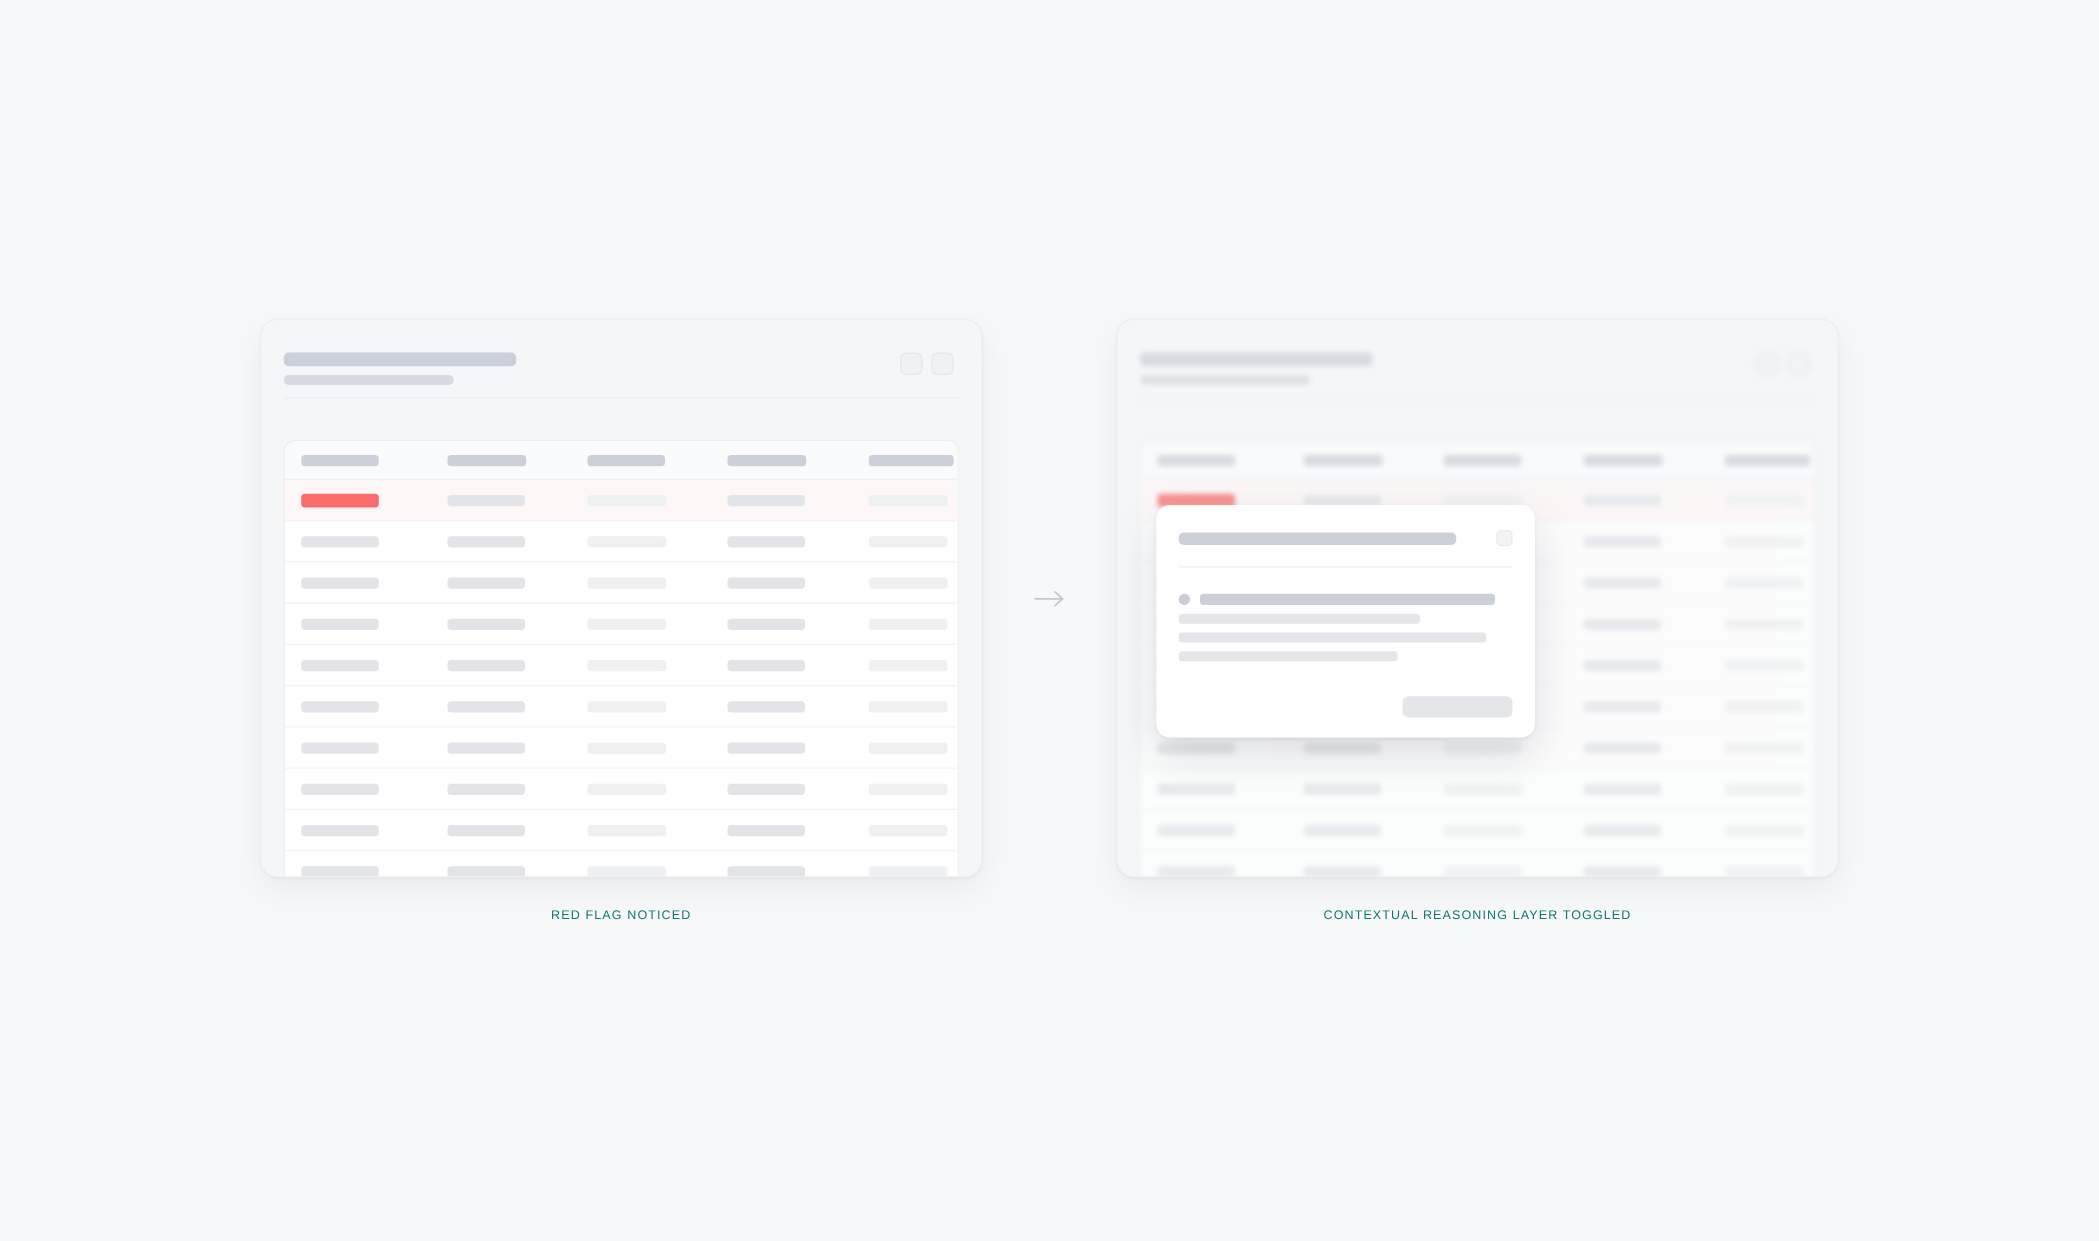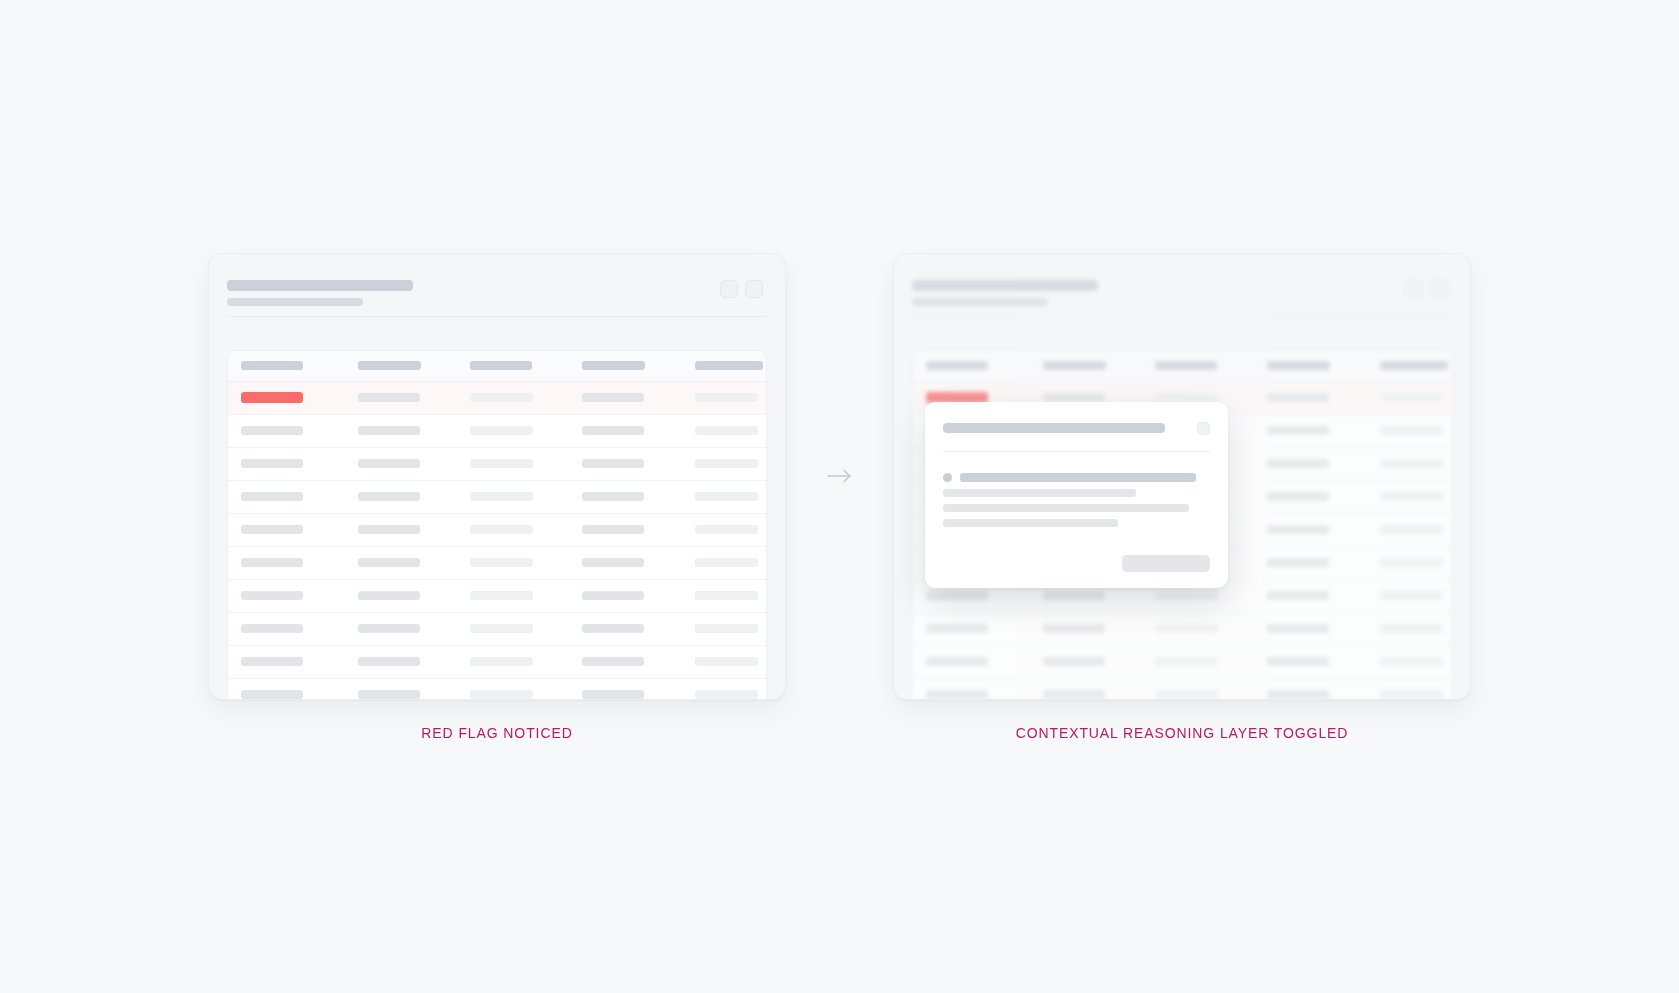--- a/index.html
+++ b/index.html
@@ -259,23 +259,23 @@
   .modal-action {
     width: 88px;
     height: 17px;
     border-radius: 5px;
     background: #e4e6ea;
   }
 
   
   .caption {
     margin-top: 25px;
-    font-size: 14px;
+    font-size: 10px;
     letter-spacing: 0.9px;
-    color: #be185d;
+    color: #0f766e;
     text-transform: uppercase;
     white-space: nowrap;
     text-align: center;
   }
 
   
   .arrow {
     width: 107px;
     height: 447px;
     display: flex;

